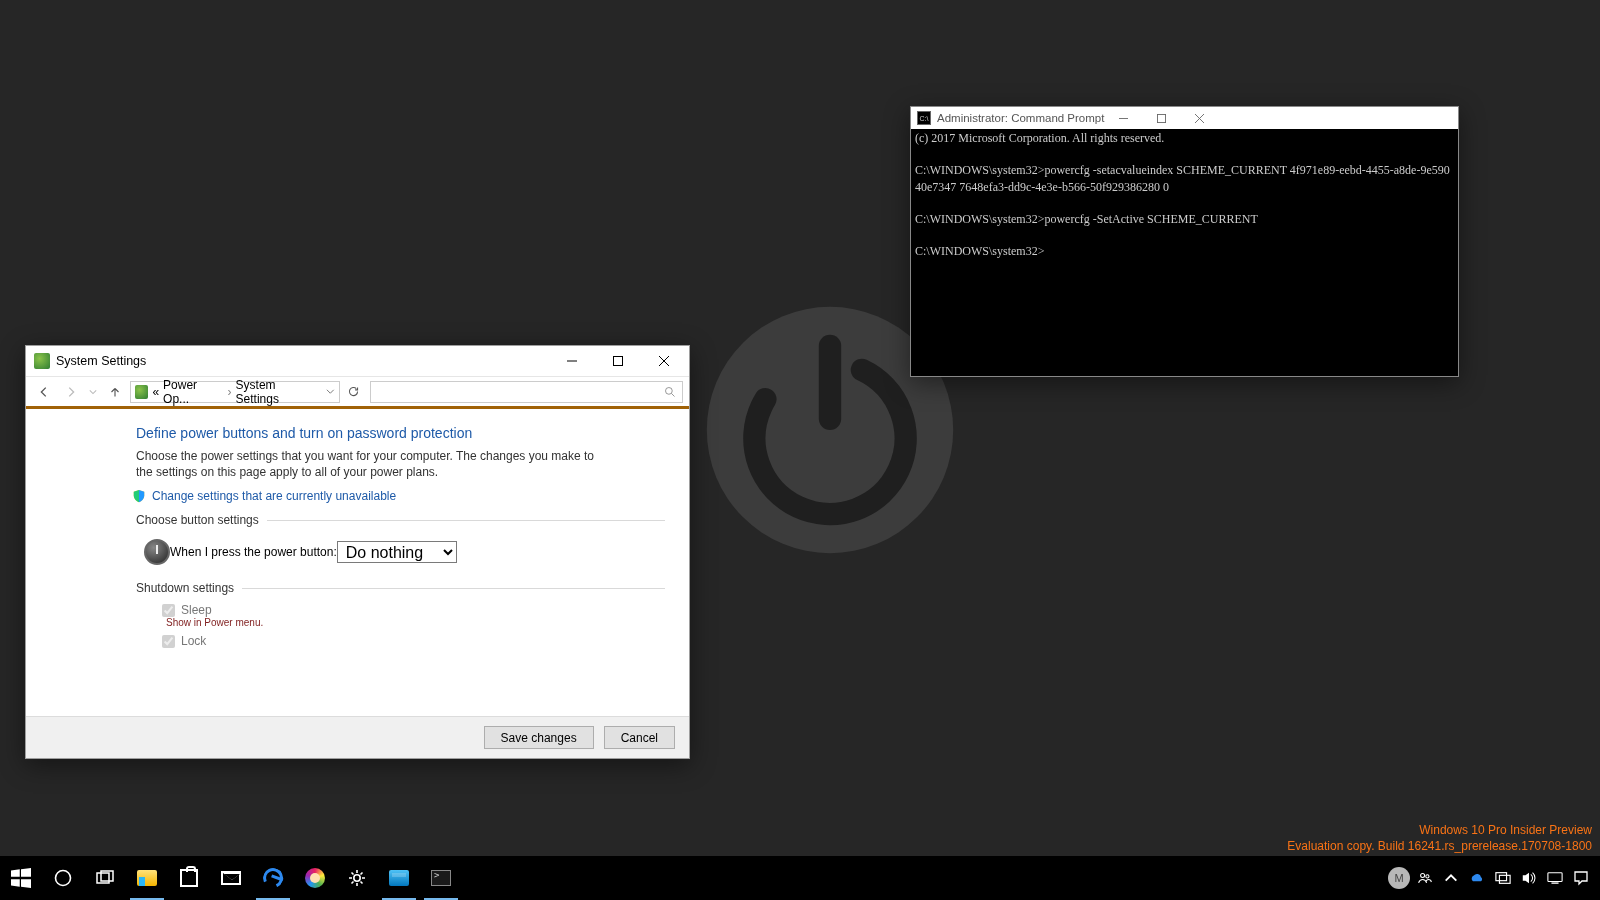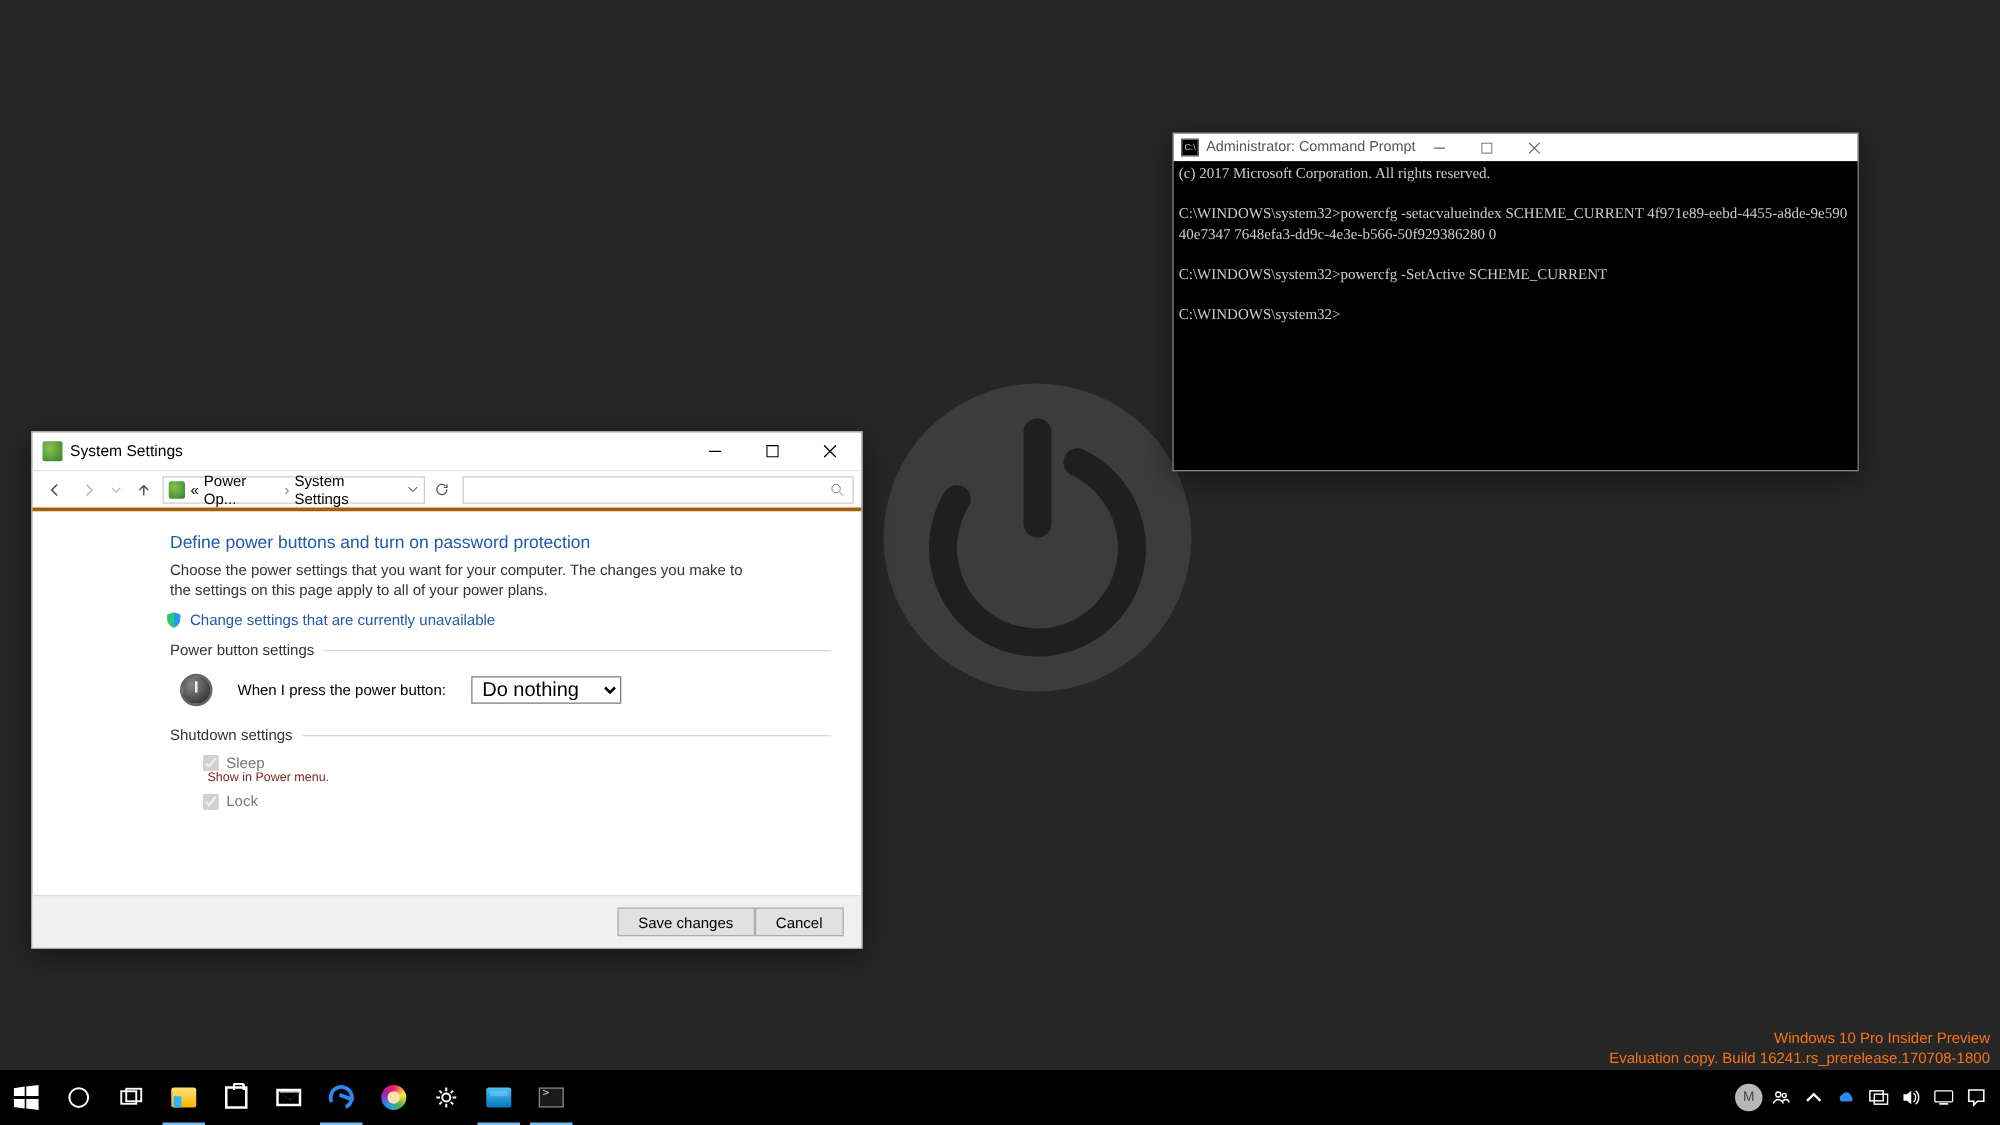--- a/index.html
+++ b/index.html
@@ -26,36 +26,36 @@
 
 .syscontent { flex: 1; padding: 16px 24px 26px 110px; font-size: 12.5px; color: #000; overflow: hidden; border-top: 3px solid #a16207; }
 .syscontent h1 { font-size: 14px; font-weight: 400; color: #1e5aa8; margin-bottom: 7px; }
 .syscontent .desc { font-size: 12px; color: #333; line-height: 1.35; margin-bottom: 9px; max-width: 470px; }
 .chglink { display: flex; align-items: center; gap: 6px; font-size: 12px; color: #1e5aa8; margin-bottom: 10px; margin-left: -4px; }
 .shield { width: 14px; height: 14px; }
 
 .groupline { font-size: 12px; color: #333; display: flex; align-items: center; gap: 8px; margin: 6px 0 8px 0; }
 .groupline .hr { flex: 1; height: 1px; background: #d9d9d9; }
 
-.pbrow { display: flex; align-items: center; gap: 20px; margin: 12px 0 16px 8px; }
+.pbrow { display: flex; align-items: center; gap: 0; margin: 12px 0 16px 8px; }
 .pbrow .picon { width: 26px; height: 26px; border-radius: 50%; background: radial-gradient(circle at 35% 30%, #888, #222); border: 2px solid #666; position: relative; }
 .pbrow .picon:after { content: ""; position: absolute; left: 50%; top: 4px; width: 2px; height: 9px; background: #eee; transform: translateX(-50%); }
 .pbrow label { font-size: 12px; }
 .pbrow select { font-size: 16px; height: 22px; width: 120px; border: 1px solid #7a7a7a; background: #fff; padding: 0 4px; }
 
 .cb { display: flex; align-items: center; gap: 6px; font-size: 12px; margin-left: 26px; color: #888; }
 .cb input { accent-color: #999; }
 .cb .lbl { color: #777; }
 .subhint { font-size: 10px; color: #7f1d1d; margin-left: 30px; margin-bottom: 6px; }
 
-.sysfooter { height: 42px; border-top: 1px solid #dcdcdc; background: #f0f0f0; display: flex; align-items: center; justify-content: flex-end; padding: 0 14px; }
+.sysfooter { height: 42px; border-top: 1px solid #dcdcdc; background: #f0f0f0; display: flex; align-items: center; justify-content: flex-end; gap: 10px; padding: 0 14px; }
 .sysfooter button { font-size: 12px; height: 23px; padding: 0 16px; background: #e1e1e1; border: 1px solid #adadad; }
 
 
-.cmdwin { position: absolute; left: 910px; top: 106px; width: 549px; height: 271px; background: #404040; border: 1px solid #888; box-shadow: 0 6px 24px rgba(0,0,0,.45); display: flex; flex-direction: column; margin-left: 28px; }
+.cmdwin { position: absolute; left: 910px; top: 106px; width: 549px; height: 271px; background: #fca5a5; border: 1px solid #888; box-shadow: 0 6px 24px rgba(0,0,0,.45); display: flex; flex-direction: column; }
 .cmdwin .titlebar { height: 22px; display: flex; align-items: center; padding: 0 2px 0 6px; font-size: 11.5px; color: #555; background: #fff; }
 .cmdwin .titlebar .ticon { width: 14px; height: 14px; margin-right: 6px; background: #000; border: 1px solid #666; font-size: 7px; display:flex; align-items:center; justify-content:center; color:#ccc; }
 .cmdwin .winbtn { width: 38px; height: 22px; font-size: 11px; }
 .cmdbody { flex: 1; background: #000; color: #ccc; font-family: Liberation Serif, serif; font-size: 12px; line-height: 1.35; padding: 1px 4px; white-space: pre-wrap; word-break: break-all; overflow-y: scroll; }
 .cmdbody::-webkit-scrollbar { width: 16px; }
 .cmdbody::-webkit-scrollbar-track { background: #f0f0f0; }
 .cmdbody::-webkit-scrollbar-thumb { background: #c2c2c2; }
 
 
 .taskbar { position: absolute; left: 0; bottom: 0; width: 100%; height: 44px; background: #000; display: flex; align-items: center; color: #fff; }
@@ -171,21 +171,21 @@
     <div class="chglink">
       <svg class="shield" viewBox="0 0 16 16">
         <path d="M8 1l6 2v4c0 4-3 7-6 8-3-1-6-4-6-8V3z" fill="#fc3"></path>
         <path d="M8 1l6 2v4c0 4-3 7-6 8V1z" fill="#29f"></path>
         <path d="M8 1v14c-3-1-6-4-6-8V3z" fill="#2c7"></path>
       </svg>
       <span>Change settings that are currently unavailable</span>
     </div>
 
     <div class="groupline">
-      <span>Power button settings</span>
+      <span>Choose button settings</span>
       <div class="hr"></div>
     </div>
 
     <div class="pbrow">
       <div class="picon"></div>
       <label>When I press the power button:</label>
       <select>
         <option>Do nothing</option>
       </select>
     </div>

